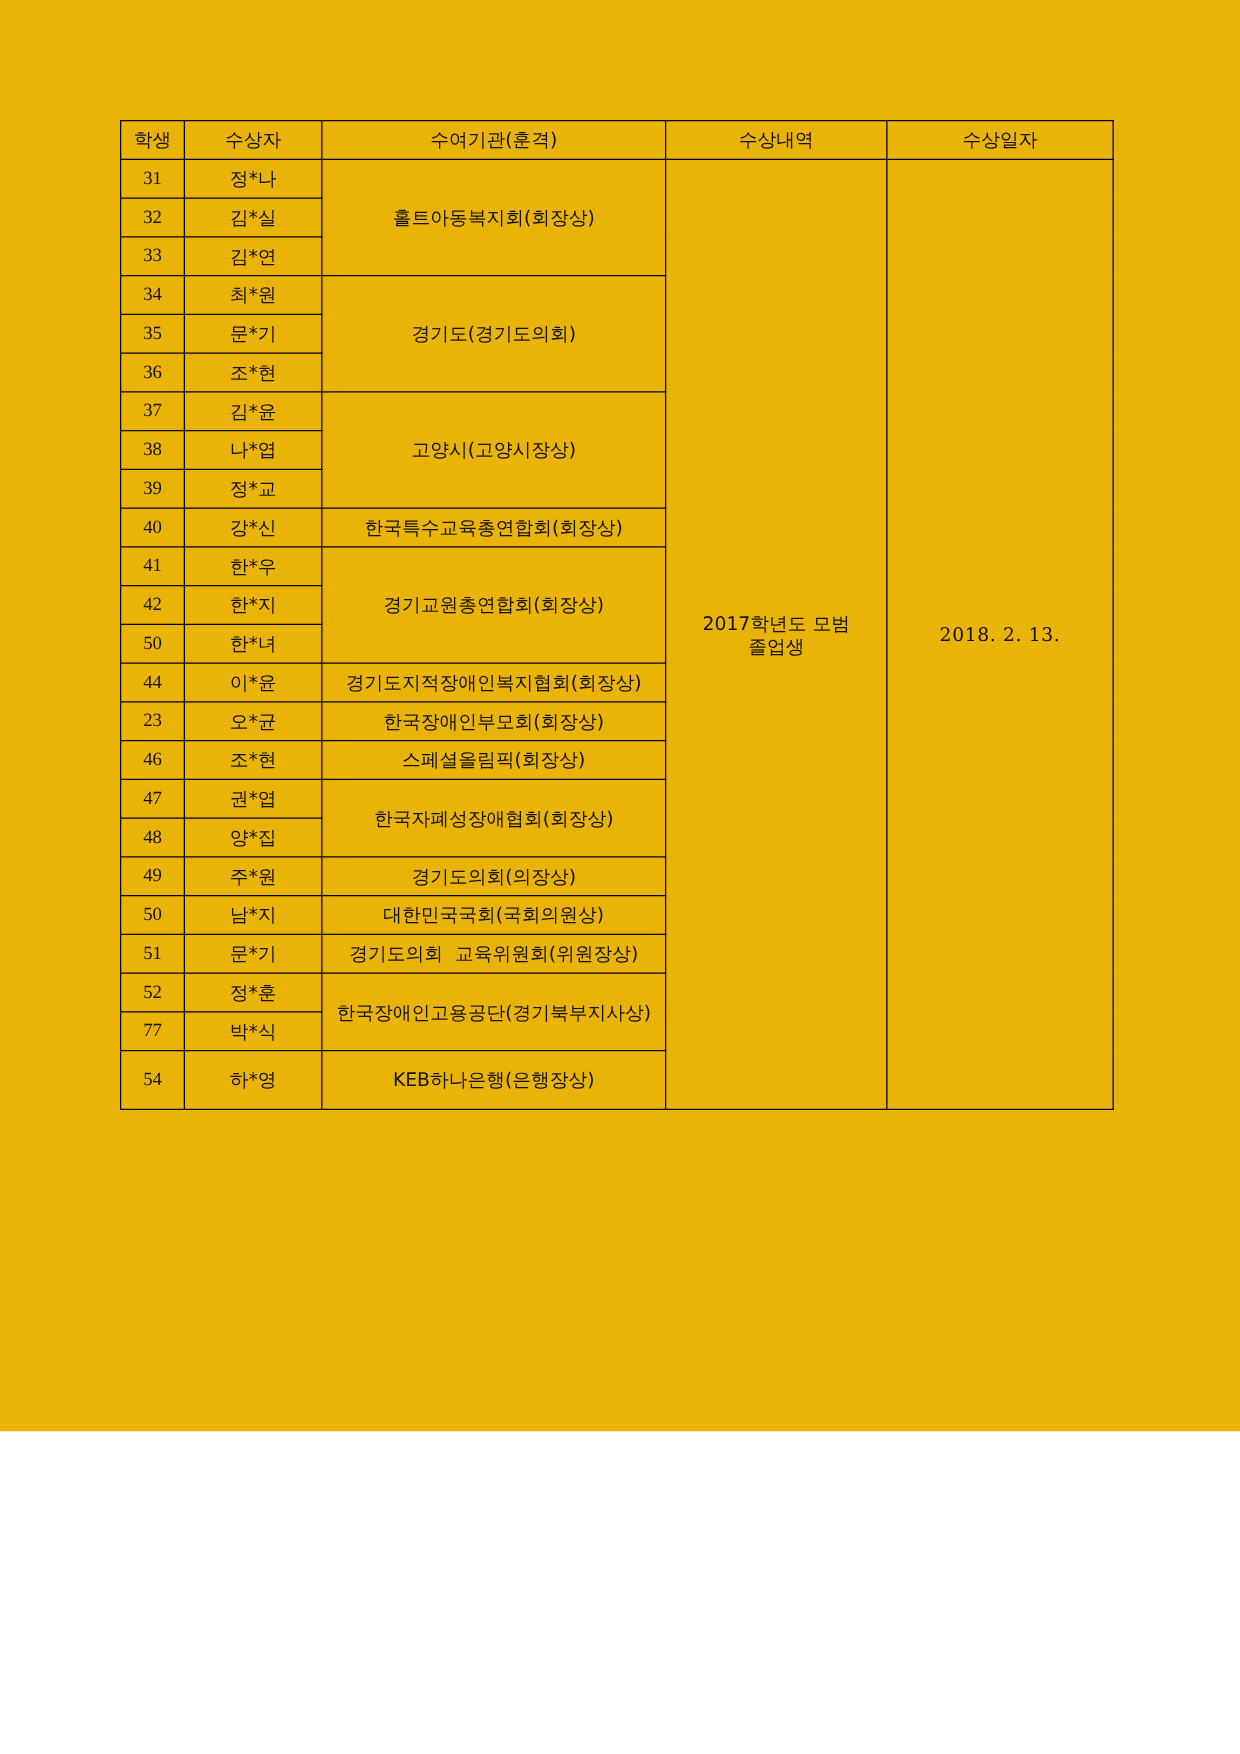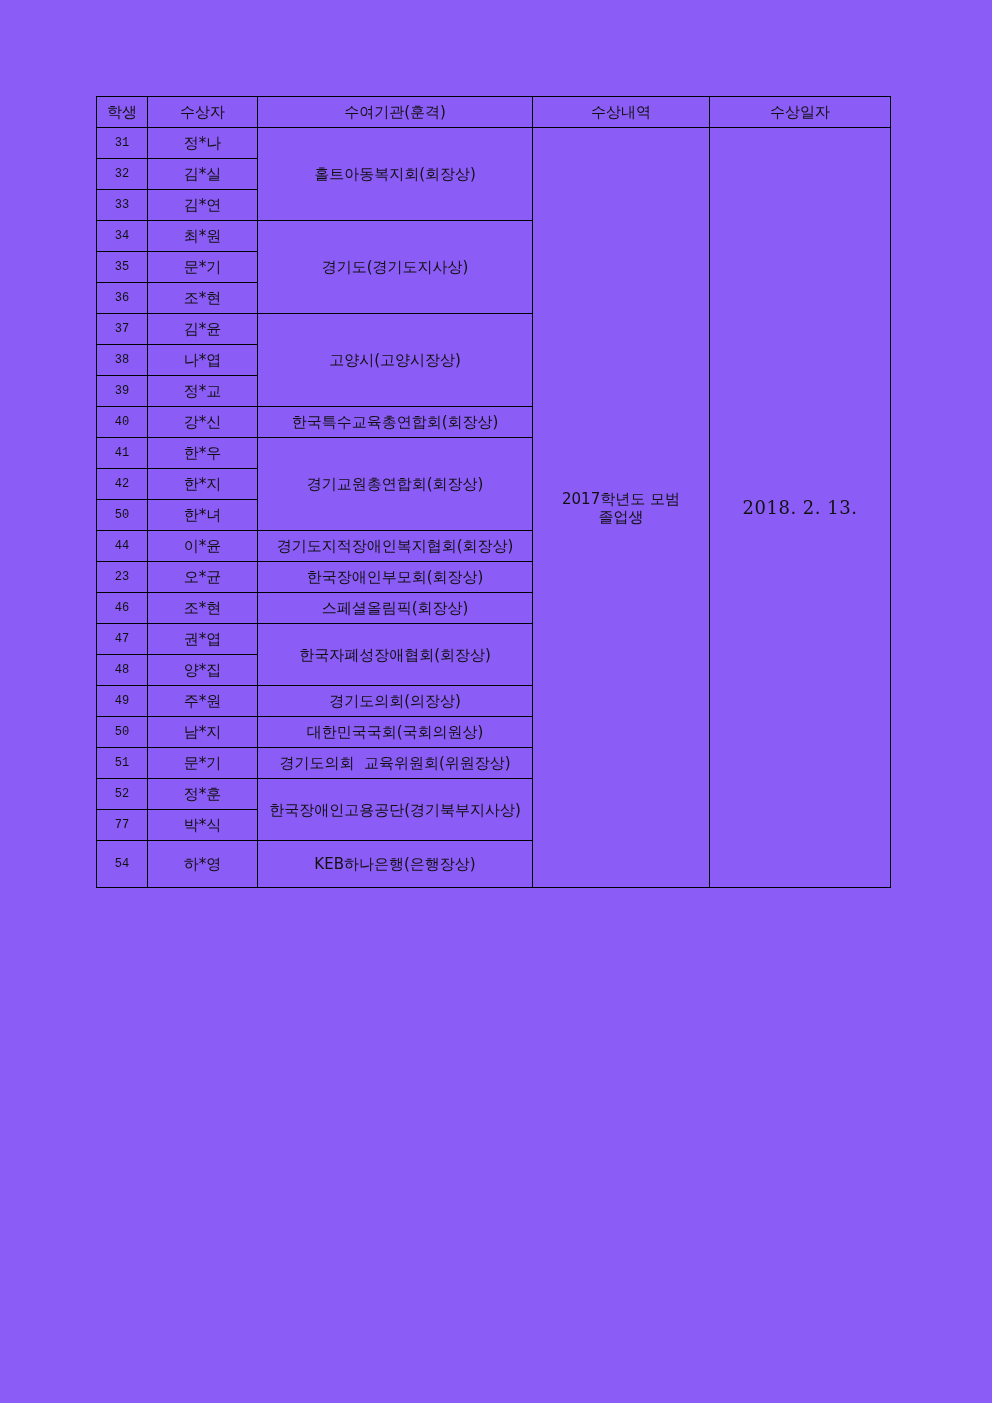--- a/index.html
+++ b/index.html
@@ -10,22 +10,22 @@
     body {
       width: 992px;
       height: 1403px;
       position: relative;
       font-family: "DejaVu Sans", "Liberation Sans", sans-serif;
       color: #111111;
     }
     .page {
       position: absolute;
       left: 0; top: 0;
-      width: 992px; height: 1403px;
-      background: #8b5cf6;
+      width: 992px; height: 1145px;
+      background: #eab308;
     }
     table.awards {
       position: absolute;
       left: 96px;
       top: 96px;
       width: 795px;
       border-collapse: collapse;
       table-layout: fixed;
       font-size: 15px;
     }
@@ -41,26 +41,26 @@
     table.awards th {
       height: 30px;
     }
     col.c-no { width: 51px; }
     col.c-name { width: 110px; }
     col.c-org { width: 275px; }
     col.c-desc { width: 177px; }
     col.c-date { width: 181px; }
     tr.tall td { height: 46px; text-align: center; }
     .num {
-      font-family: Liberation Mono, monospace;
-      font-size: 12px;
+      font-family: Liberation Serif, serif;
+      font-size: 15px;
     }
     .date {
       font-family: "DejaVu Serif", serif;
-      font-size: 18px;
+      font-size: 15px;
       letter-spacing: 0.5px;
     }
     .desc {
       line-height: 27px;
       margin-left: 16px;
     }
     .desc span { display: block; }
   </style>
 </head>
 <body>
@@ -102,21 +102,21 @@
       </tr>
 
       <tr>
         <td class="num">33</td>
         <td>김*연</td>
       </tr>
 
       <tr>
         <td class="num">34</td>
         <td>최*원</td>
-        <td rowspan="3">경기도(경기도지사상)</td>
+        <td rowspan="3">경기도(경기도의회)</td>
       </tr>
 
       <tr>
         <td class="num">35</td>
         <td>문*기</td>
       </tr>
 
       <tr>
         <td class="num">36</td>
         <td>조*현</td>

